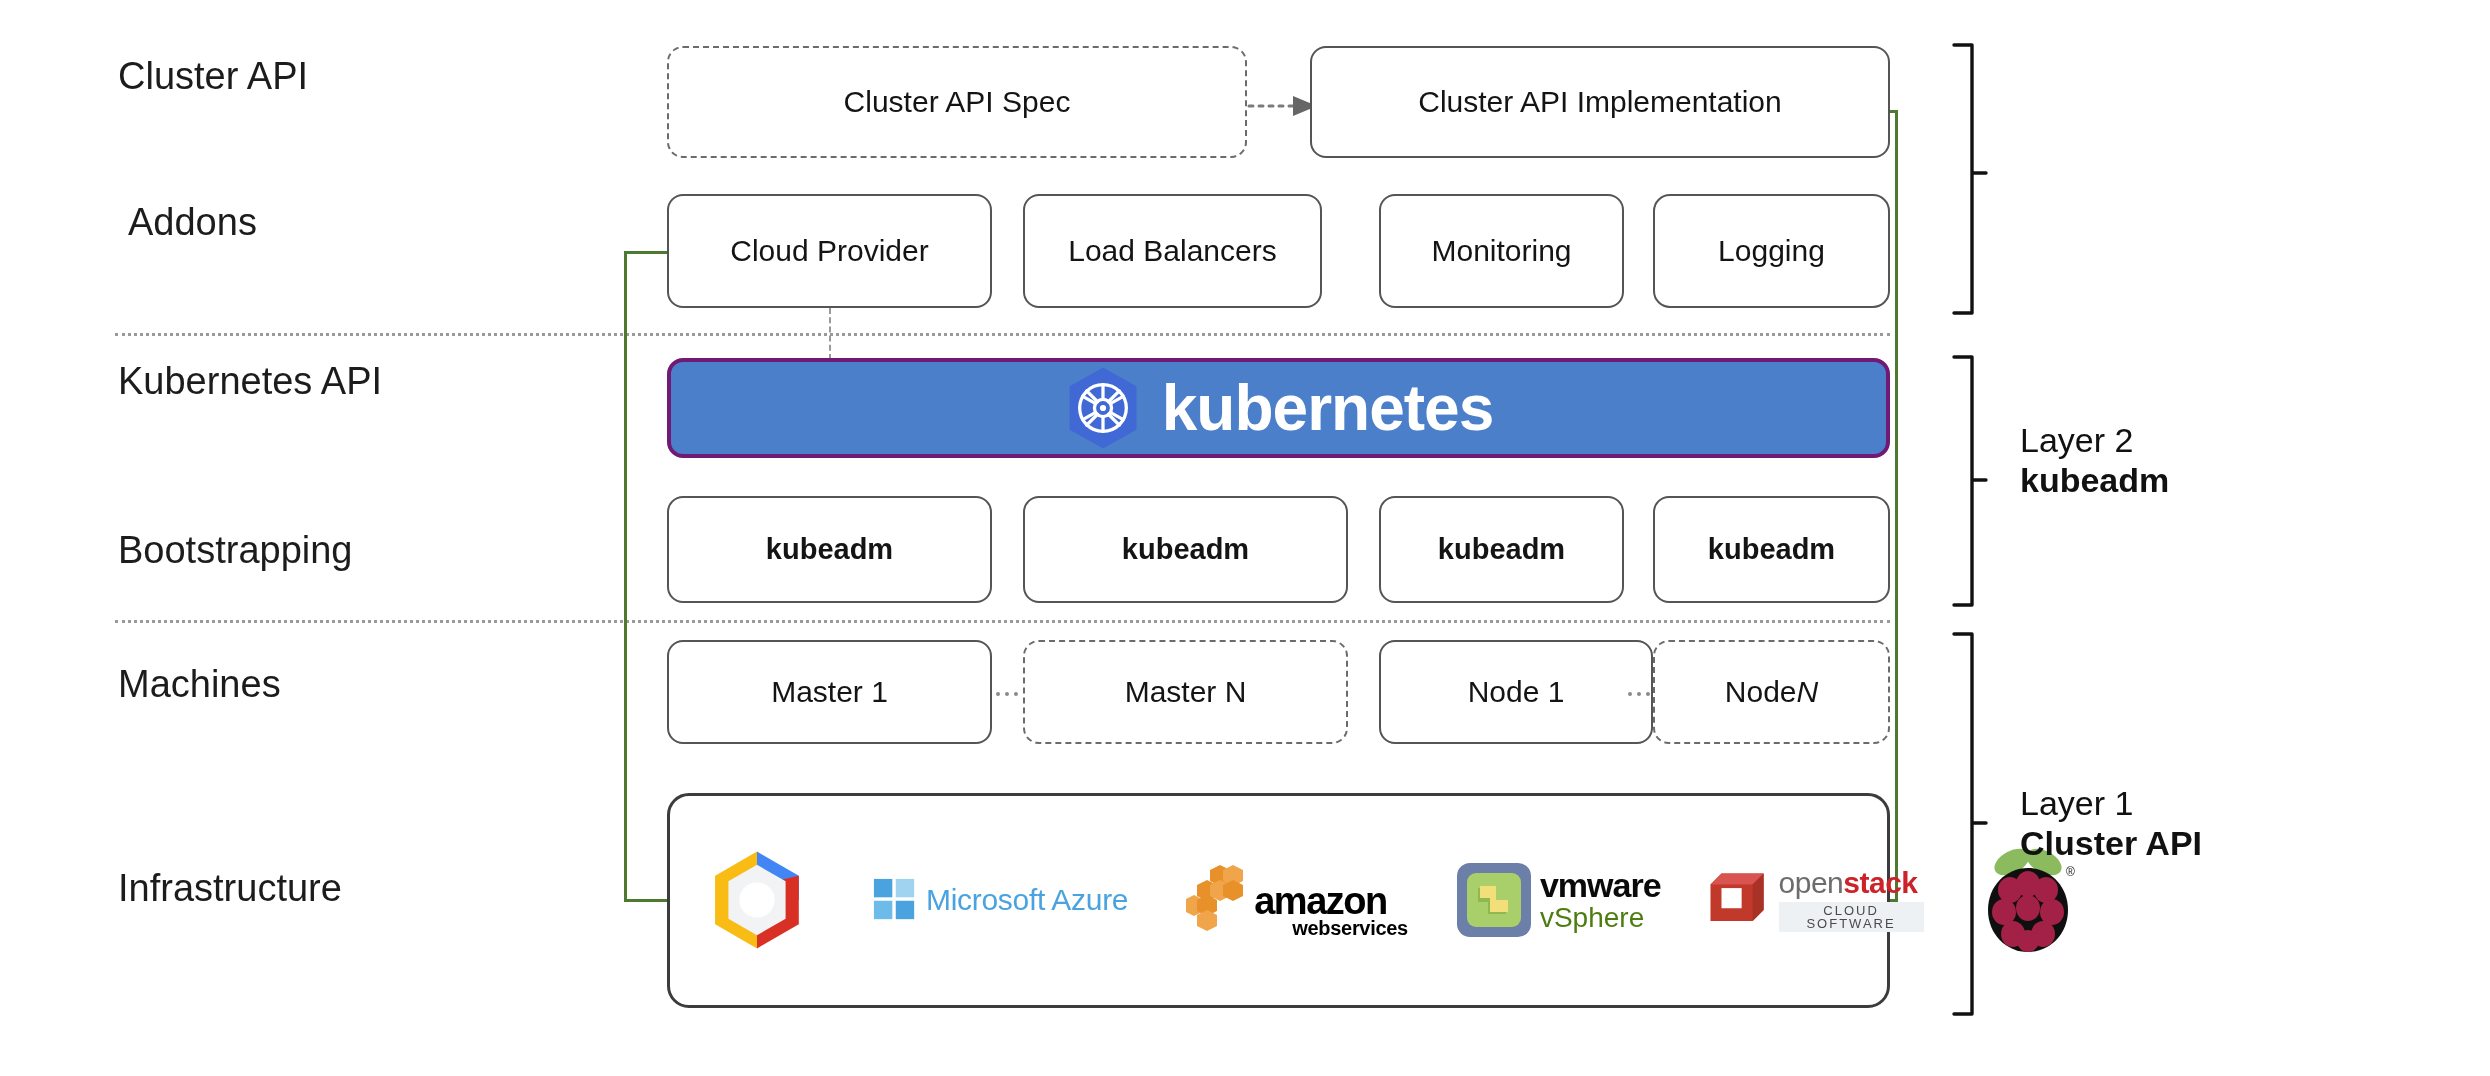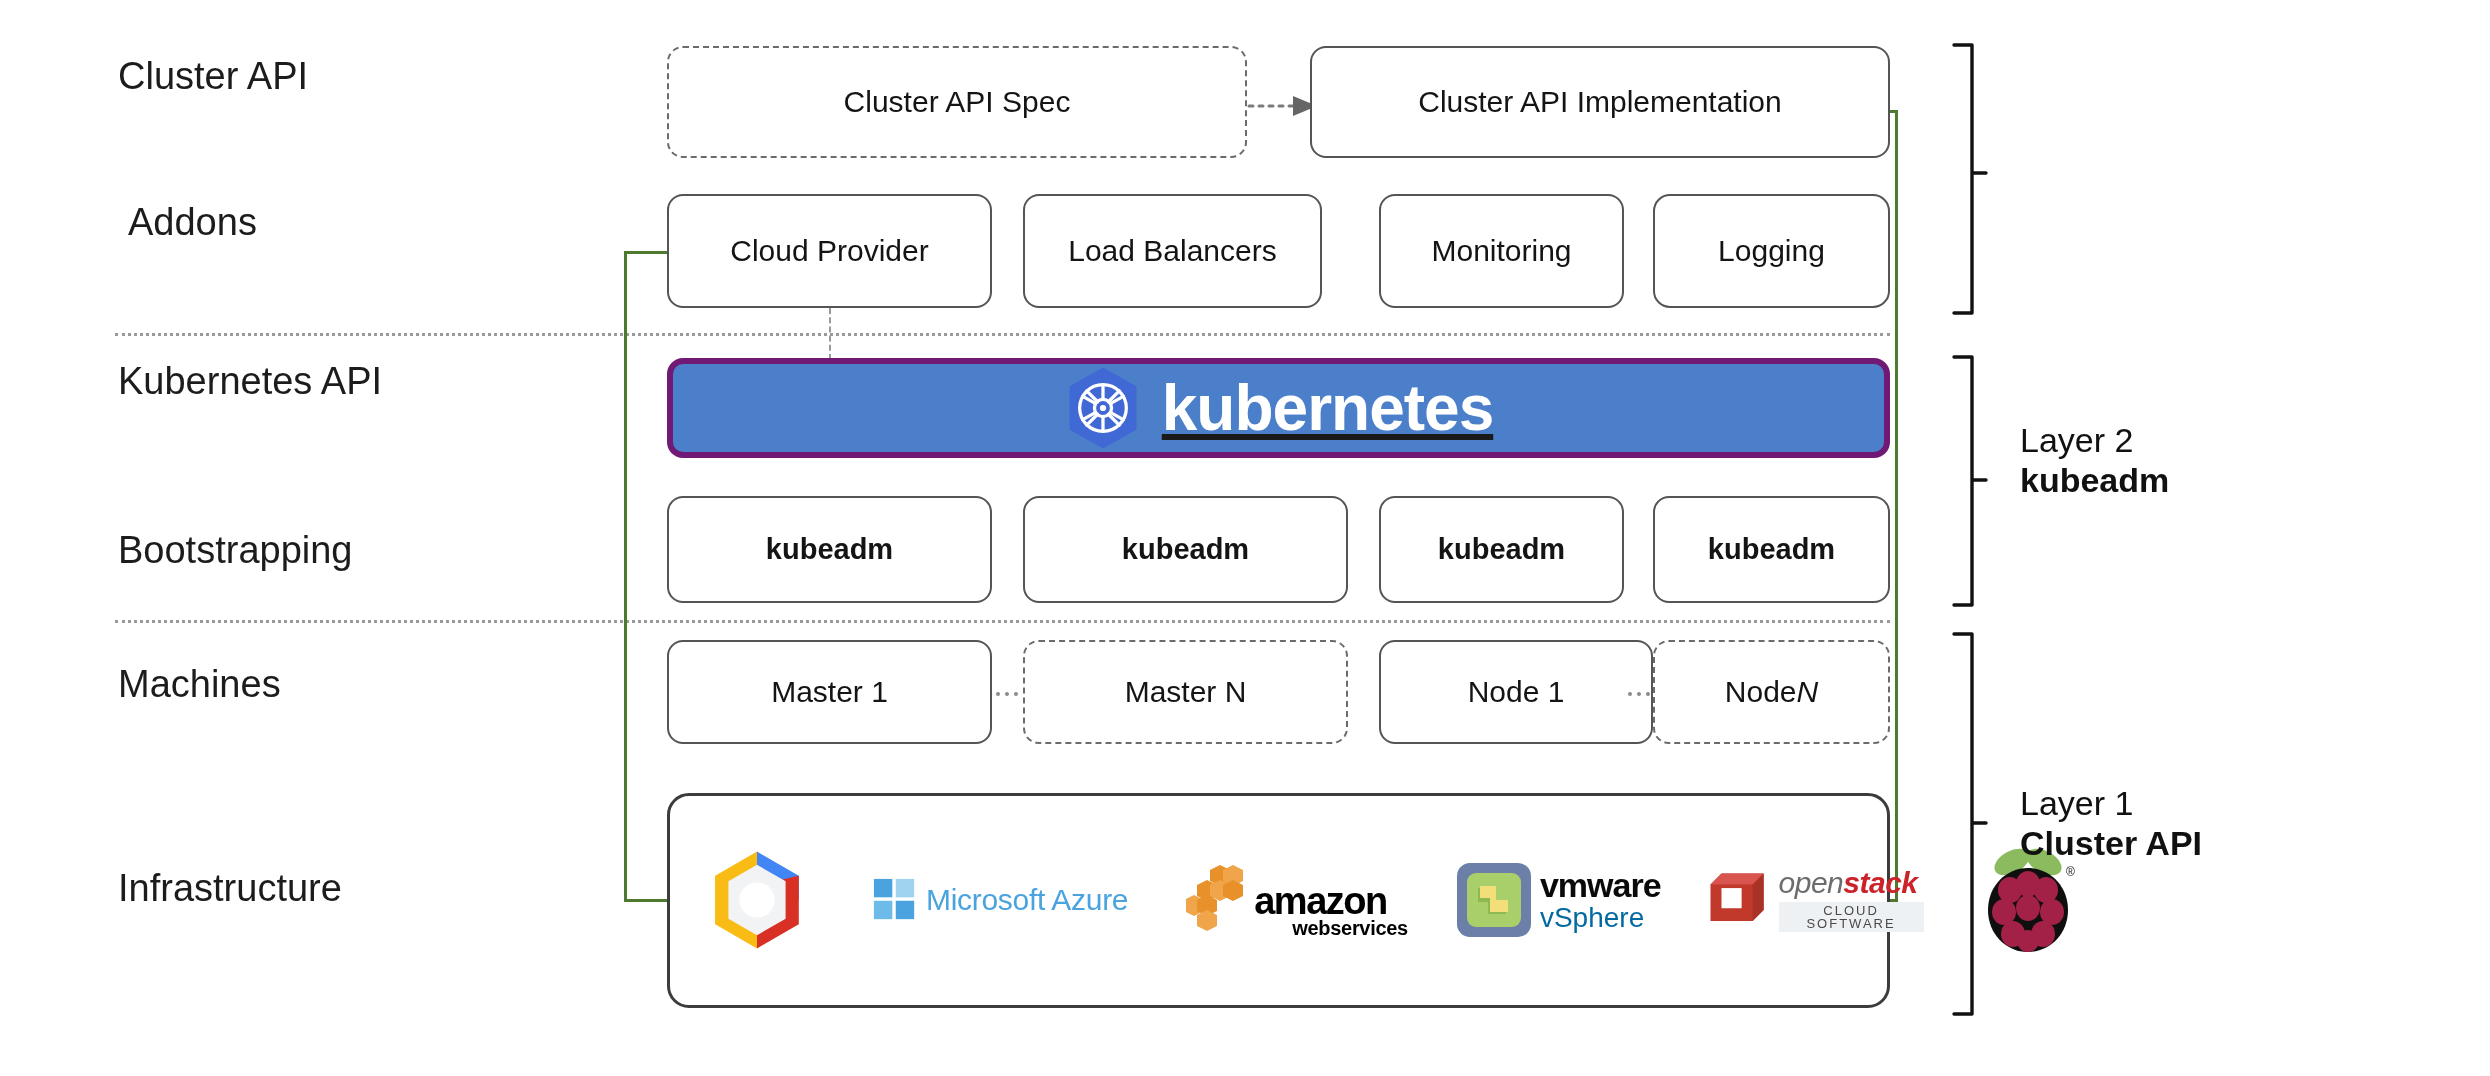--- a/index.html
+++ b/index.html
@@ -35,25 +35,24 @@
   .box.dashed{border-style:dashed;border-color:#6b6b6b;}
   .box.bold{font-weight:bold;font-size:29px;}
   .box.big{border-radius:22px;border-width:3px;border-color:#3c3c3c;}
   .box em{font-style:italic;}
 
   
   .k8sbar{
     position:absolute;
     box-sizing:border-box;
     background:#4b7fca;
-    border:6px solid #701a75;
+    border:4px solid #701a75;
     border-radius:16px;
     display:flex;align-items:center;justify-content:center;
     gap:20px;
-    text-decoration:underline;
   }
   .k8sbar .k8sword{
     color:#ffffff;
     font-size:64px;
     font-weight:bold;
     letter-spacing:-1px;
     line-height:1;
   }
 
   
@@ -90,23 +89,23 @@
 
   
   .logorow{position:absolute;display:flex;align-items:center;}
   .logo{position:relative;display:flex;align-items:center;justify-content:center;}
   .azuretext{color:#4aa3df;font-size:30px;white-space:nowrap;margin-left:8px;letter-spacing:-.3px;}
   .awstext{font-weight:bold;color:#000;line-height:.92;text-align:left;}
   .awstext .a1{font-size:38px;letter-spacing:-1.5px;display:block;}
   .awstext .a2{font-size:20px;letter-spacing:-.3px;display:block;margin-left:38px;}
   .vmtext{line-height:1;text-align:left;}
   .vmtext .v1{font-size:34px;font-weight:bold;color:#0a0a0a;letter-spacing:-1px;display:block;}
-  .vmtext .v2{font-size:28px;color:#0369a1;display:block;margin-top:2px;}
+  .vmtext .v2{font-size:28px;color:#4d7c0f;display:block;margin-top:2px;}
   .ostext{line-height:1;text-align:left;}
-  .ostext .o1{font-size:30px;display:block;letter-spacing:-.5px;font-style:italic;}
+  .ostext .o1{font-size:30px;display:block;letter-spacing:-.5px;}
   .ostext .o1 .g{color:#6d6d6d;}
   .ostext .o1 .r{color:#cc2229;font-weight:bold;}
   .ostext .o2{font-size:13px;color:#4a4a4a;letter-spacing:2px;display:block;background:#eef1f3;padding:2px 4px;margin-top:4px;text-align:center;}
 </style>
 </head>
 <body>
 
 <div id="stage">
 
   <div class="rowlabel" style="left:118px;top:57px;">Cluster API</div>

